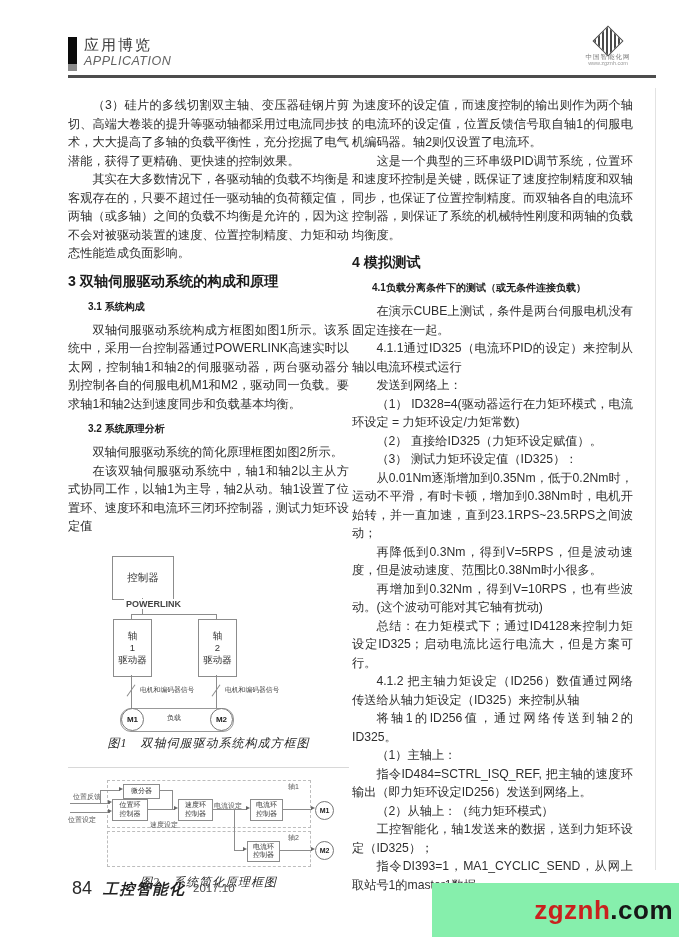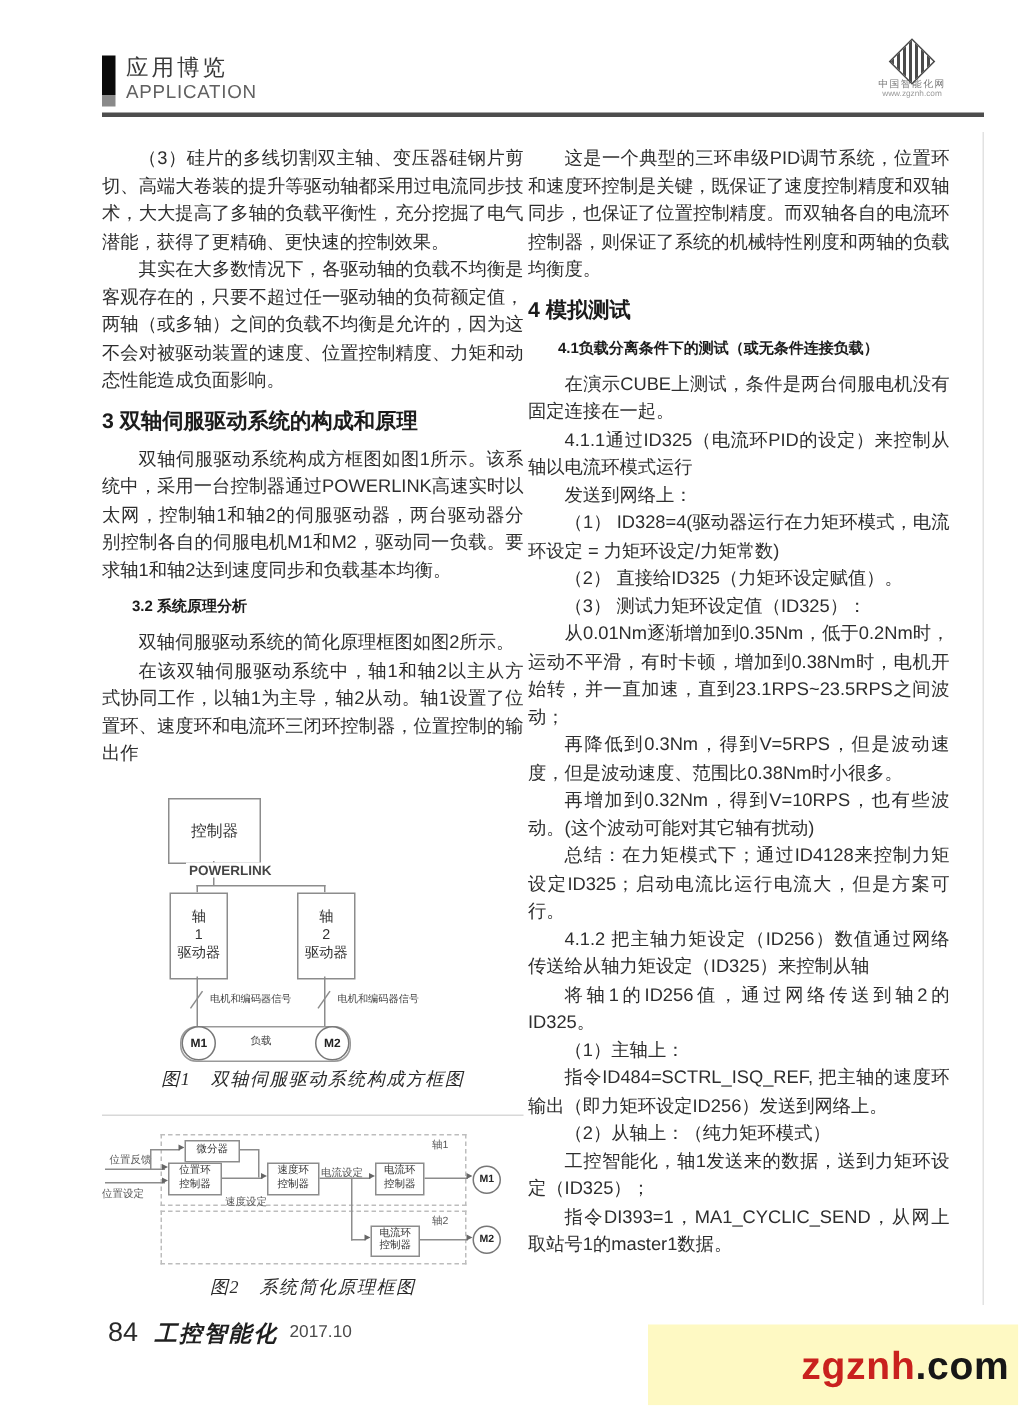--- a/index.html
+++ b/index.html
@@ -3,21 +3,21 @@
 <meta charset="utf-8">
 <style>
   html,body{margin:0;padding:0;background:#ffffff;}
   .page{position:relative;width:679px;height:937px;background:#fff;overflow:hidden;
         font-family:"Liberation Sans","DejaVu Sans",sans-serif;color:#2b2b2b;}
 
   
   .kicker-bar{position:absolute;left:68px;top:37px;width:9px;height:34px;
               background:linear-gradient(#0a0a0a 78%,#8a8a8a 78%);}
   .kicker-cn{position:absolute;left:84px;top:36px;font-size:15px;letter-spacing:2px;color:#3a3a3a;}
-  .kicker-en{position:absolute;left:84px;top:54px;font-size:12.5px;letter-spacing:.5px;color:#616161;}
+  .kicker-en{position:absolute;left:84px;top:54px;font-size:12.5px;letter-spacing:.5px;color:#616161;font-style:italic;}
   .header-rule{position:absolute;left:68px;top:75px;width:588px;height:3px;background:#4d4d4d;}
   .site-logo{position:absolute;left:580px;top:31px;width:56px;text-align:center;}
   .logo-diamond{width:20px;height:20px;margin:0 auto 2px auto;transform:rotate(45deg);
                 background:repeating-linear-gradient(45deg,#4a4a4a 0 2px,#fff 2px 4px);
                 outline:1px solid #4a4a4a;}
   .logo-line1{font-size:6.5px;color:#777;letter-spacing:1px;line-height:7px;}
   .logo-line2{font-size:5.5px;color:#999;line-height:7px;}
 
   
   .col{position:absolute;top:96px;width:281px;}
@@ -57,21 +57,21 @@
   .f2-dash{position:absolute;border:1px dashed #bdbdbd;background:transparent;}
   .f2 .bx{font-size:7px;line-height:8.5px;}
   .f2 .lb{font-size:7px;color:#555;}
   .f2-motor{width:17px;height:17px;font-size:7px;}
 
   
   .page-num{position:absolute;left:72px;top:878px;font-size:18px;color:#2a2a2a;}
   .brand{position:absolute;left:103px;top:880px;font-family:"Liberation Serif","DejaVu Serif",serif;
          font-style:italic;font-weight:bold;font-size:15px;letter-spacing:1.5px;color:#1f1f1f;}
   .issue{position:absolute;left:193px;top:882px;font-size:11.5px;color:#4a4a4a;}
-  .wm-band{position:absolute;left:432px;top:883px;width:247px;height:54px;background:#fef9c3;}
+  .wm-band{position:absolute;left:432px;top:883px;width:247px;height:54px;background:#86efac;}
   .watermark{position:absolute;left:0;right:6px;top:12px;text-align:right;
              font-size:26px;font-weight:bold;letter-spacing:.5px;font-family:"Liberation Sans",sans-serif;}
   .wm-dark{color:#171717;}
   .edge-line{position:absolute;left:655px;top:88px;width:1px;height:782px;background:#e2e2e2;}
 </style>
 </head>
 <body>
 
 <div class="page">
 
@@ -82,24 +82,25 @@
   <div class="site-logo">
     <div class="logo-diamond"></div>
     <div class="logo-line1">中国智能化网</div>
     <div class="logo-line2">www.zgznh.com</div>
   </div>
 
   <div class="col col-left">
     <p>（3）硅片的多线切割双主轴、变压器硅钢片剪切、高端大卷装的提升等驱动轴都采用过电流同步技术，大大提高了多轴的负载平衡性，充分挖掘了电气潜能，获得了更精确、更快速的控制效果。</p>
     <p>其实在大多数情况下，各驱动轴的负载不均衡是客观存在的，只要不超过任一驱动轴的负荷额定值，两轴（或多轴）之间的负载不均衡是允许的，因为这不会对被驱动装置的速度、位置控制精度、力矩和动态性能造成负面影响。</p>
     <div class="h-major">3 双轴伺服驱动系统的构成和原理</div>
+    <div class="h-minor">3.1 系统构成</div>
     <p>双轴伺服驱动系统构成方框图如图1所示。该系统中，采用一台控制器通过POWERLINK高速实时以太网，控制轴1和轴2的伺服驱动器，两台驱动器分别控制各自的伺服电机M1和M2，驱动同一负载。要求轴1和轴2达到速度同步和负载基本均衡。</p>
     <div class="h-minor">3.2 系统原理分析</div>
     <p>双轴伺服驱动系统的简化原理框图如图2所示。</p>
-    <p>在该双轴伺服驱动系统中，轴1和轴2以主从方式协同工作，以轴1为主导，轴2从动。轴1设置了位置环、速度环和电流环三闭环控制器，位置控制的输出作</p>
+    <p>在该双轴伺服驱动系统中，轴1和轴2以主从方式协同工作，以轴1为主导，轴2从动。轴1设置了位置环、速度环和电流环三闭环控制器，测试力矩环设定值</p>
 
     <div class="fig fig1">
       <div class="bx f1-controller">控制器</div>
       <div class="ln" style="left:74px;top:46px;width:1px;height:16px;"></div>
       <div class="lb f1-powerlink">POWERLINK</div>
       <div class="ln" style="left:63px;top:62px;width:86px;height:1px;"></div>
       <div class="ln" style="left:63px;top:62px;width:1px;height:5px;"></div>
       <div class="ln" style="left:148px;top:62px;width:1px;height:5px;"></div>
       <div class="bx f1-drive" style="left:45px;top:67px;">轴
 1
@@ -161,20 +162,21 @@
 控制器</div>
       <div class="bx" style="left:179px;top:73px;width:31px;height:19px;">电流环
 控制器</div>
       <div class="circ f2-motor" style="left:247px;top:33px;">M1</div>
       <div class="circ f2-motor" style="left:247px;top:73px;">M2</div>
       <div class="fig-caption" style="top:106px;font-style:italic;">图2　系统简化原理框图</div>
     </div>
   </div>
 
   <div class="col col-right">
+    <p class="no-indent">为速度环的设定值，而速度控制的输出则作为两个轴的电流环的设定值，位置反馈信号取自轴1的伺服电机编码器。轴2则仅设置了电流环。</p>
     <p>这是一个典型的三环串级PID调节系统，位置环和速度环控制是关键，既保证了速度控制精度和双轴同步，也保证了位置控制精度。而双轴各自的电流环控制器，则保证了系统的机械特性刚度和两轴的负载均衡度。</p>
     <div class="h-major">4 模拟测试</div>
     <div class="h-minor">4.1负载分离条件下的测试（或无条件连接负载）</div>
     <p>在演示CUBE上测试，条件是两台伺服电机没有固定连接在一起。</p>
     <p>4.1.1通过ID325（电流环PID的设定）来控制从轴以电流环模式运行</p>
     <p>发送到网络上：</p>
     <p>（1） ID328=4(驱动器运行在力矩环模式，电流环设定 = 力矩环设定/力矩常数)</p>
     <p>（2） 直接给ID325（力矩环设定赋值）。</p>
     <p>（3） 测试力矩环设定值（ID325）：</p>
     <p>从0.01Nm逐渐增加到0.35Nm，低于0.2Nm时，运动不平滑，有时卡顿，增加到0.38Nm时，电机开始转，并一直加速，直到23.1RPS~23.5RPS之间波动；</p>

